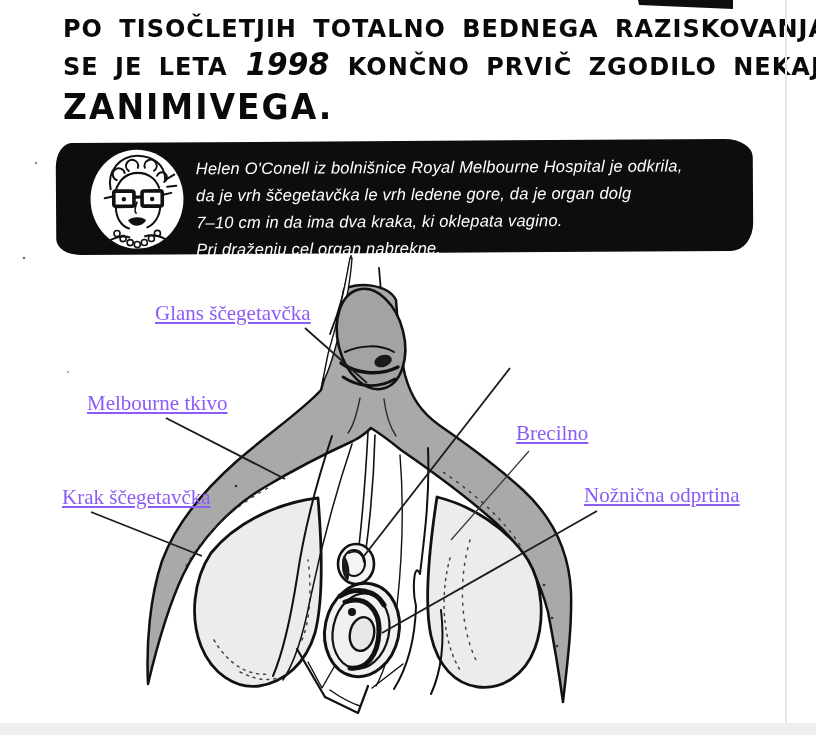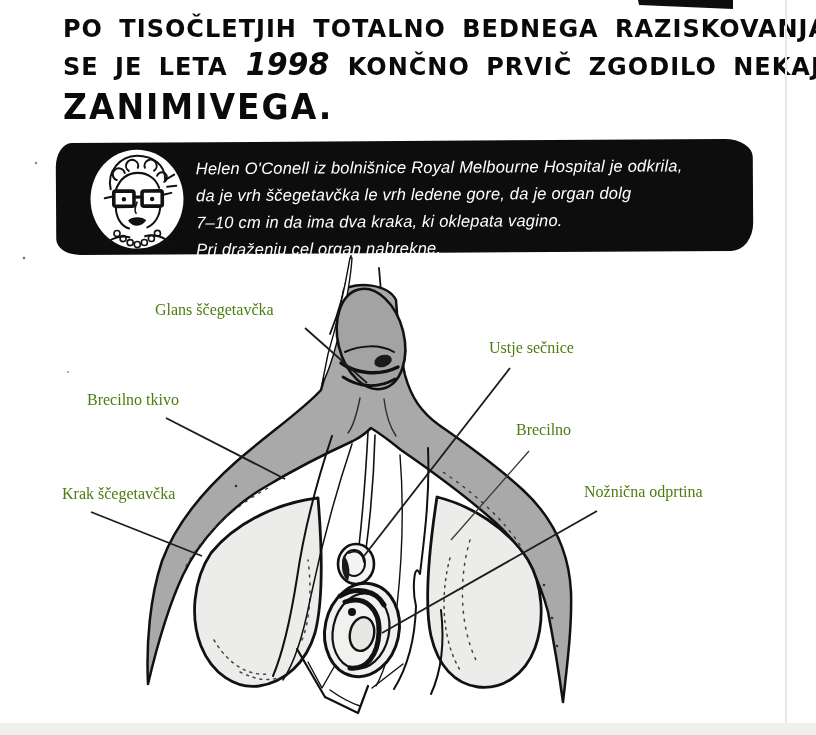--- a/index.html
+++ b/index.html
@@ -17,22 +17,22 @@
   
   #caption-box{position:absolute;left:56px;top:141px;width:697px;height:112px;
       background:#0d0d0d;transform:rotate(-0.35deg);
       border-radius:16px 28px 22px 24px / 24px 18px 28px 16px;}
   #portrait{position:absolute;left:33px;top:6px;width:96px;height:101px;}
   #caption-text{position:absolute;left:140px;top:13px;color:#ffffff;
       font-family:"Liberation Sans",sans-serif;font-style:italic;
       font-size:16.5px;line-height:27px;letter-spacing:.2px;white-space:nowrap;}
 
   
-  .dlabel{position:absolute;font-family:"Liberation Serif",serif;font-size:16px;
-          color:#4d7c0f;white-space:nowrap;}
+  .dlabel{position:absolute;font-family:"Liberation Serif",serif;font-size:21px;
+          color:#8b5cf6;white-space:nowrap;text-decoration:underline;}
   #lb-glans   {left:155px;top:301px;}
   #lb-ustje   {left:489px;top:339px;}
   #lb-brecilno{left:87px; top:391px;}
   #lb-preddvor{left:516px;top:421px;}
   #lb-krak    {left:62px; top:485px;}
   #lb-noznica {left:584px;top:483px;}
 
   #anatomy{position:absolute;left:0;top:0;}
 </style>
 </head>
@@ -212,19 +212,18 @@
       <line x1="305" y1="328" x2="367" y2="383"></line>
       <line x1="510" y1="368" x2="364" y2="556"></line>
       <line x1="166" y1="418" x2="285" y2="479"></line>
       <line x1="529" y1="451" x2="451" y2="540" stroke="#3a3a3a" stroke-width="1.3"></line>
       <line x1="91" y1="512" x2="202" y2="556"></line>
       <line x1="597" y1="511" x2="382" y2="633"></line>
     </g>
   </svg>
 
   <div class="dlabel" id="lb-glans">Glans ščegetavčka</div>
-  <div class="dlabel" id="lb-ustje">Ustje sečnice</div>
-  <div class="dlabel" id="lb-brecilno">Brecilno tkivo</div>
+  <div class="dlabel" id="lb-brecilno">Melbourne tkivo</div>
   <div class="dlabel" id="lb-preddvor">Brecilno</div>
   <div class="dlabel" id="lb-noznica">Nožnična odprtina</div>
   <div class="dlabel" id="lb-krak">Krak ščegetavčka</div>
 
 </div>
 
 </body></html>

